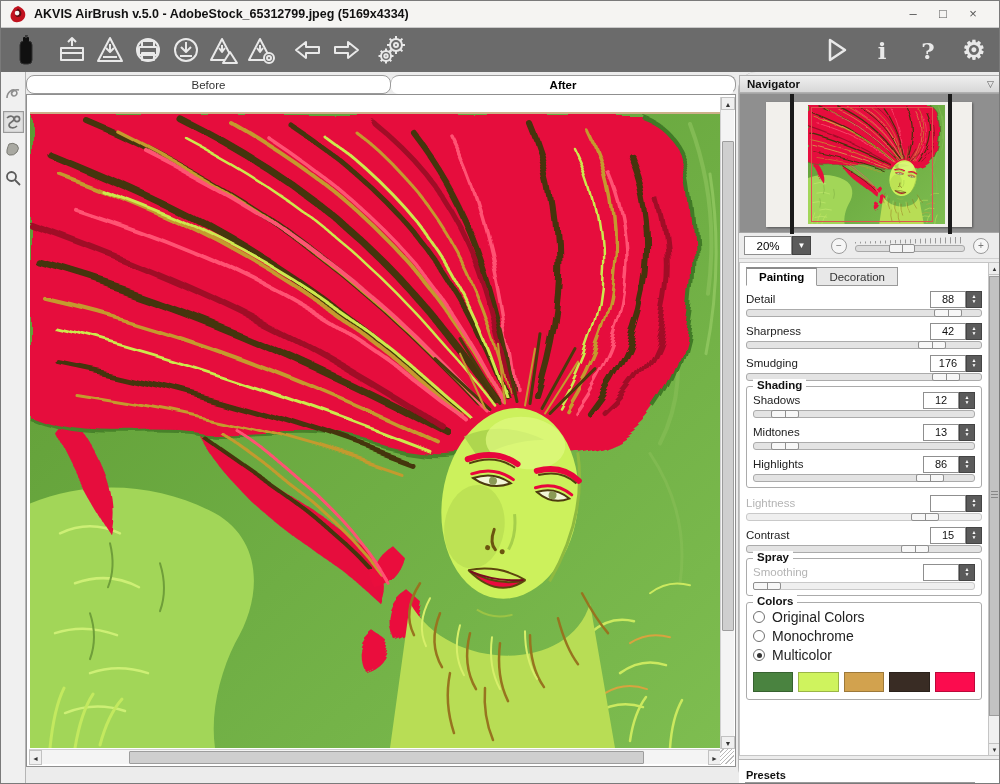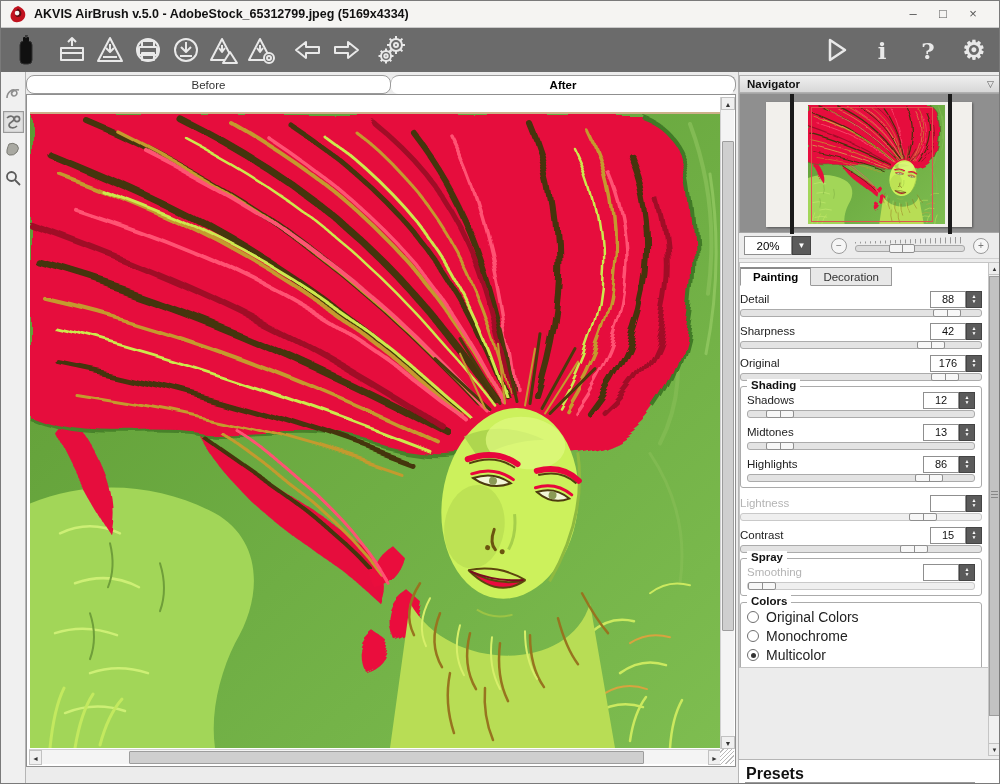--- a/index.html
+++ b/index.html
@@ -41,21 +41,21 @@
   .vscroll .arr.up{top:0;} .vscroll .arr.dn{bottom:0;}
   .vscroll .vthumb{position:absolute;left:1px;top:44px;width:12px;height:490px;background:#cfcfcf;border:1px solid #9d9d9d;border-radius:1px;}
   .hscroll{position:absolute;left:2px;bottom:2px;height:15px;width:692px;background:#f4f4f4;border-top:1px solid #d0d0d0;}
   .hscroll .arr{position:absolute;top:0;width:13px;height:15px;font-size:7px;color:#333;text-align:center;line-height:15px;background:#f0f0f0;border:1px solid #c2c2c2;}
   .hscroll .arr.lf{left:0;} .hscroll .arr.rt{right:0;}
   .hscroll .hthumb{position:absolute;top:1px;left:100px;width:515px;height:13px;background:#cfcfcf;border:1px solid #9d9d9d;border-radius:1px;}
   .corner{position:absolute;right:1px;bottom:2px;width:14px;height:15px;background:
     repeating-linear-gradient(135deg,#fff 0 2px,#bbb 2px 3px);}
 
   
-  .rpanel{position:absolute;left:737px;top:71px;width:263px;height:713px;background:#ececec;border-left:1px solid #b5b5b5;}
+  .rpanel{position:absolute;left:737px;top:71px;width:263px;height:713px;background:#ececec;border-left:1px solid #b5b5b5;border-radius:18px;}
   .nav-header{position:absolute;left:0;top:3px;width:263px;height:18px;background:linear-gradient(#efefef,#d7d7d7);border:1px solid #b0b0b0;display:flex;align-items:center;padding:0 7px;}
   .nav-header .nh-title{font-size:11.5px;font-weight:bold;color:#111;}
   .nav-header .nh-collapse{margin-left:auto;font-size:9px;color:#555;}
   .thumbwrap{position:absolute;left:0;top:21px;width:263px;height:140px;background:#8f8f8f;border:1px solid #a5a5a5;}
   .paper{position:absolute;left:26px;top:8px;width:206px;height:125px;background:#f2f0ec;box-shadow:1px 1px 2px rgba(0,0,0,.4);}
   .edgebar{position:absolute;top:0;width:4px;height:140px;background:#1a1a1a;}
   .thumb-art{position:absolute;left:68px;top:11px;width:137px;height:119px;overflow:hidden;}
   .viewrect{position:absolute;left:71px;top:13px;width:122px;height:115px;border:1px solid #e0534f;}
   .zoomrow{position:absolute;left:0;top:161px;width:263px;height:26px;display:flex;align-items:center;padding:0 5px;border-bottom:1px solid #cfcfcf;}
   .zoom-combo{display:flex;height:19px;}
@@ -66,21 +66,21 @@
   .zbtn.plus{margin-left:8px;}
   .ztrack{position:relative;margin-left:8px;width:110px;height:14px;}
   .zticks{position:absolute;left:0;top:-2px;width:110px;height:7px;
      background:repeating-linear-gradient(90deg,#9a9a9a 0 1px,transparent 1px 5px);
      clip-path:polygon(0 78%,100% 0,100% 100%,0 100%);}
   .zbar{position:absolute;left:0;top:6px;width:110px;height:7px;background:#dcdcdc;border:1px solid #a8a8a8;border-radius:3px;}
   .zhandle{position:absolute;left:34px;top:5px;width:26px;height:9px;background:#f4f4f4;border:1px solid #8f8f8f;border-radius:2px;}
   .zhandle:before{content:"";position:absolute;left:12px;top:0;width:1px;height:100%;background:#8f8f8f;}
 
   
-  .settings{position:absolute;left:0;top:190px;width:250px;height:406px;background:#fff;border:1px solid #c5c5c5;padding:4px 6px 0 0;overflow:hidden;}
+  .settings{position:absolute;left:0;top:190px;width:250px;height:494px;background:#fff;border:1px solid #c5c5c5;padding:4px 6px 0 6px;overflow:hidden;}
   .sscroll{position:absolute;right:0;top:190px;width:13px;height:494px;background:#f0f0f0;border:1px solid #c5c5c5;}
   .sscroll .arr{position:absolute;left:0;width:11px;height:12px;font-size:6px;color:#333;text-align:center;line-height:12px;background:#ededed;border-bottom:1px solid #c2c2c2;}
   .sscroll .arr.up{top:0;} .sscroll .arr.dn{bottom:0;border-top:1px solid #c2c2c2;border-bottom:none;}
   .sscroll .vthumb{position:absolute;left:0px;top:13px;width:11px;height:440px;background:#c2c2c2;border:1px solid #9d9d9d;}
   .sscroll .grip{position:absolute;left:2px;top:228px;width:7px;height:1px;background:#888;box-shadow:0 3px 0 #888,0 6px 0 #888;}
 
   .stabs{display:flex;margin-bottom:4px;}
   .stab{height:19px;padding:0 12px;font-size:11.5px;display:flex;align-items:center;border:1px solid #9a9a9a;background:#e8e8e8;color:#333;}
   .stab.active{background:#fff;font-weight:bold;border-bottom-color:#fff;border-top:2px solid #8a8a8a;color:#000;}
   .stab.idle{border-left:none;}
@@ -102,21 +102,21 @@
   .gbox .prow:last-child{margin-bottom:4px;}
 
   .radiorow{display:flex;align-items:center;height:18px;margin:1px 0;}
   .radio{width:12px;height:12px;border:1px solid #6f6f6f;border-radius:50%;background:#fff;margin-right:7px;position:relative;}
   .radio.sel:before{content:"";position:absolute;left:2.5px;top:2.5px;width:5px;height:5px;border-radius:50%;background:#333;}
   .radiolab{font-size:14px;color:#222;}
   .swatches{display:flex;gap:5px;margin:8px 0 6px 0;}
   .swatch{width:43px;height:20px;border:1px solid rgba(0,0,0,.25);}
 
   .presets{position:absolute;left:0;top:687px;width:263px;height:26px;background:#fff;border-top:1px solid #b5b5b5;padding:5px 7px 0 7px;}
-  .presets .ptitle{font-size:16px;font-weight:bold;color:#111;}
+  .presets .ptitle{font-size:11px;font-weight:bold;color:#111;}
   .preset-combo{position:absolute;left:6px;top:22px;width:230px;height:16px;background:#fff;border:1px solid #9a9a9a;display:flex;}
   .preset-combo .pcbtn{margin-left:auto;width:18px;background:#c9c9c9;border-left:1px solid #9a9a9a;}
 </style>
 </head>
 <body>
 
 <svg width="0" height="0" style="position:absolute">
   <defs>
     <linearGradient id="gbg" x1="0" y1="0" x2="1" y2="1">
       <stop offset="0" stop-color="#5d9a34"></stop>
@@ -498,21 +498,21 @@
               </span>
             </span>
         </div>
         <div class="slider">
             <span class="shandle" style="left: calc(79% - 14px);"></span>
           </div>
       </div>
 
       <div class="prow">
         <div class="phead">
-          <span class="plab">Original</span>
+          <span class="plab">Smudging</span>
           <span class="pspin">
               <input class="pin" readonly="" value="176" style="">
               <span class="spinner">
                 <i>▲</i>
                 <i>▼</i>
               </span>
             </span>
         </div>
         <div class="slider">
             <span class="shandle" style="left: calc(85% - 14px);"></span>

